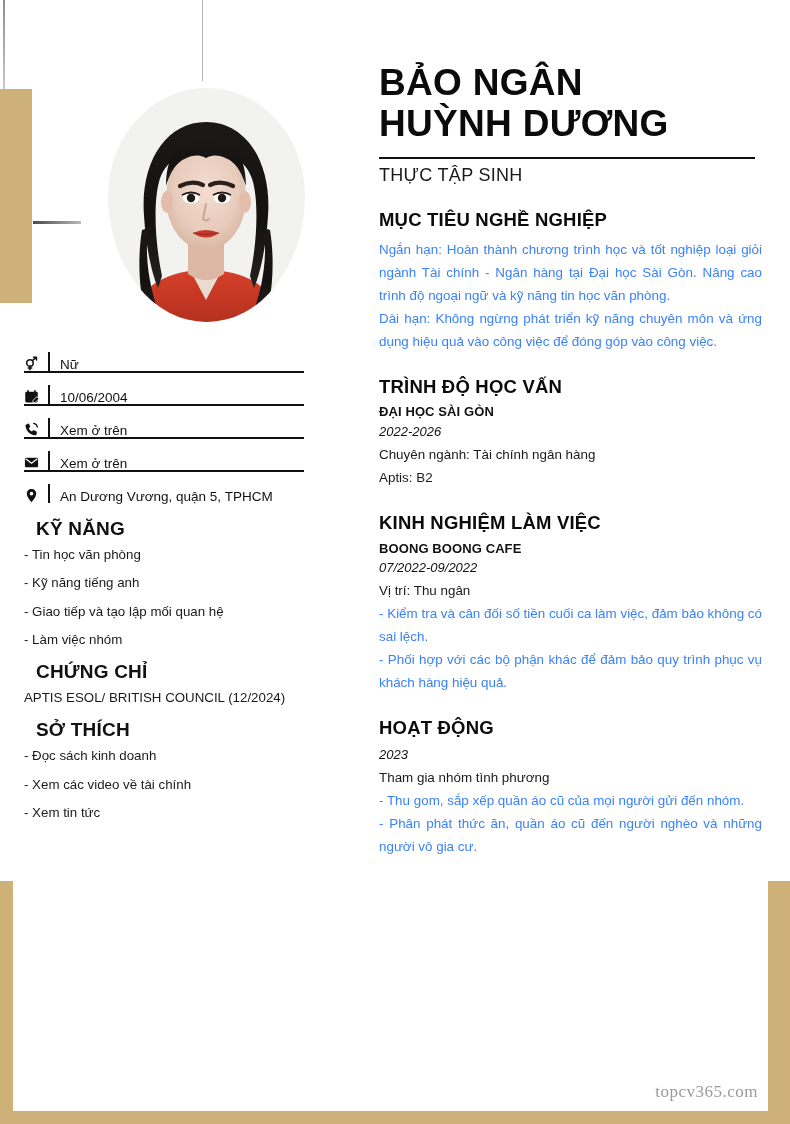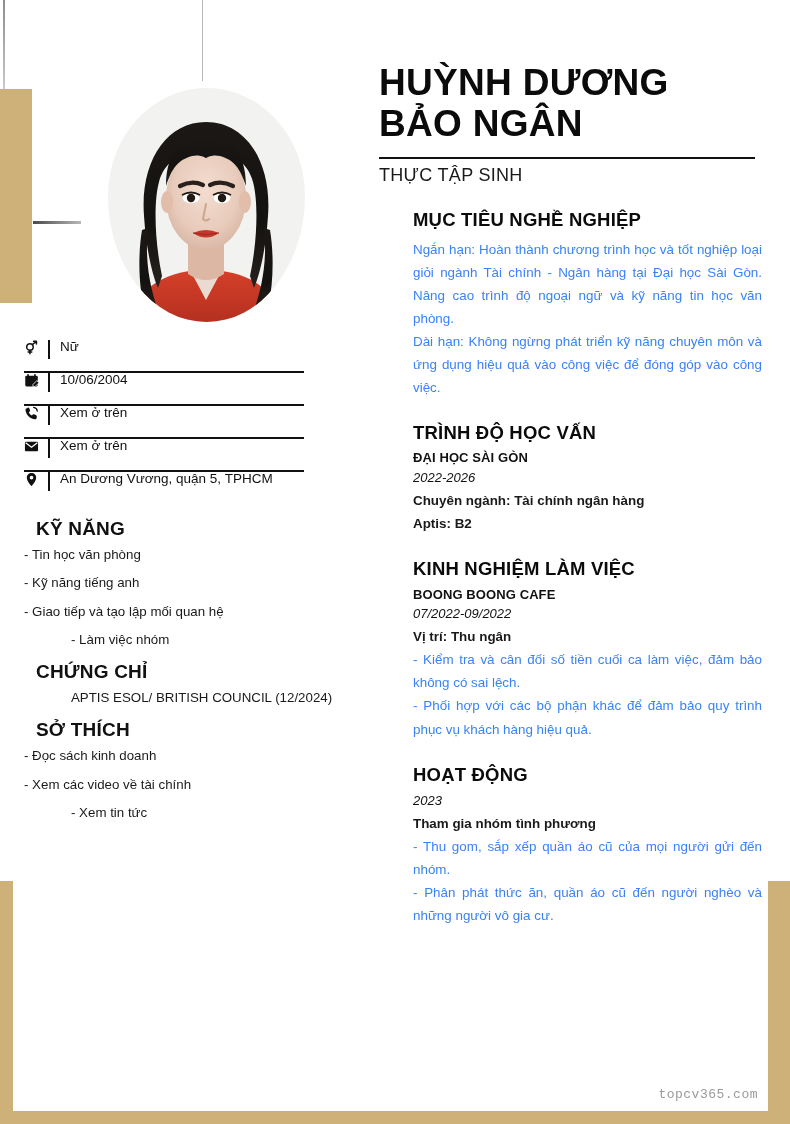--- a/index.html
+++ b/index.html
@@ -75,21 +75,21 @@
 
   
   .left-col {
     position: absolute;
     left: 24px; top: 340px;
     width: 280px;
   }
   .contact-list { margin: 0; padding: 0; }
   .contact-row {
     display: flex;
-    align-items: flex-start;
+    align-items: flex-end;
     height: 31px;
     border-bottom: 2px solid #111;
   }
   .contact-row:last-child { border-bottom: none; }
   .contact-ico {
     width: 22px;
     display: flex;
     align-items: center;
     justify-content: flex-start;
     color: #111;
@@ -118,21 +118,21 @@
     margin: 16px 0 9px 12px;
     line-height: 1.05;
   }
   .lsec-item {
     font-size: 13.3px;
     color: #1a1a1a;
     line-height: 1;
     margin-bottom: 15px;
     white-space: nowrap;
   }
-  .lsec-item:last-child { margin-bottom: 0; margin-left: 47px; }
+  .lsec-item:last-child { margin-bottom: 0; }
 
   
   .right-col {
     position: absolute;
     left: 379px; top: 62px;
     width: 383px;
   }
   .name-block {
     font-size: 37px;
     font-weight: bold;
@@ -148,21 +148,21 @@
     margin: 12px 0 7px 0;
   }
   .job-title {
     font-size: 18px;
     color: #1a1a1a;
     letter-spacing: 0.3px;
     line-height: 1.1;
     text-transform: uppercase;
   }
 
-  .rsec { margin-top: 24px; margin-left: 34px; }
+  .rsec { margin-top: 24px; }
   .rsec-title {
     font-size: 18.5px;
     font-weight: bold;
     color: #0b0b0b;
     letter-spacing: 0.2px;
     line-height: 1.05;
     margin-bottom: 8px;
   }
   .rsec-sub {
     font-size: 13px;
@@ -184,29 +184,28 @@
     color: #3b82f6;
     line-height: 1.72;
     text-align: justify;
     margin: 0;
   }
   .rsec-line {
     font-size: 13.4px;
     color: #1a1a1a;
     line-height: 1.72;
     margin: 0;
-    font-weight: bold;
   }
 
   .watermark {
     position: absolute;
     right: 32px;
     bottom: 22px;
-    font-family: Liberation Mono, monospace;
-    font-size: 13px;
+    font-family: Liberation Serif, serif;
+    font-size: 17px;
     color: #9a9a9a;
     letter-spacing: 0.5px;
     margin-left: 20px;
   }
 </style>
 </head>
 <body>
 
 <div id="page">
 
@@ -354,22 +353,22 @@
       <div class="lsec-item">- Đọc sách kinh doanh</div>
       <div class="lsec-item">- Xem các video về tài chính</div>
       <div class="lsec-item">- Xem tin tức</div>
     </div>
 
   </div>
 
   <div class="right-col">
 
     <div class="name-block">
+      <div>BẢO NGÂN</div>
       <div>HUỲNH DƯƠNG</div>
-      <div>BẢO NGÂN</div>
     </div>
     <div class="name-rule"></div>
     <div class="job-title">THỰC TẬP SINH</div>
 
     <div class="rsec">
       <div class="rsec-title">MỤC TIÊU NGHỀ NGHIỆP</div>
       <p class="rsec-p">Ngắn hạn: Hoàn thành chương trình học và tốt nghiệp loại giỏi ngành Tài chính - Ngân hàng tại Đại học Sài Gòn. Nâng cao trình độ ngoại ngữ và kỹ năng tin học văn phòng.</p>
       <p class="rsec-p">Dài hạn: Không ngừng phát triển kỹ năng chuyên môn và ứng dụng hiệu quả vào công việc để đóng góp vào công việc.</p>
     </div>
 

